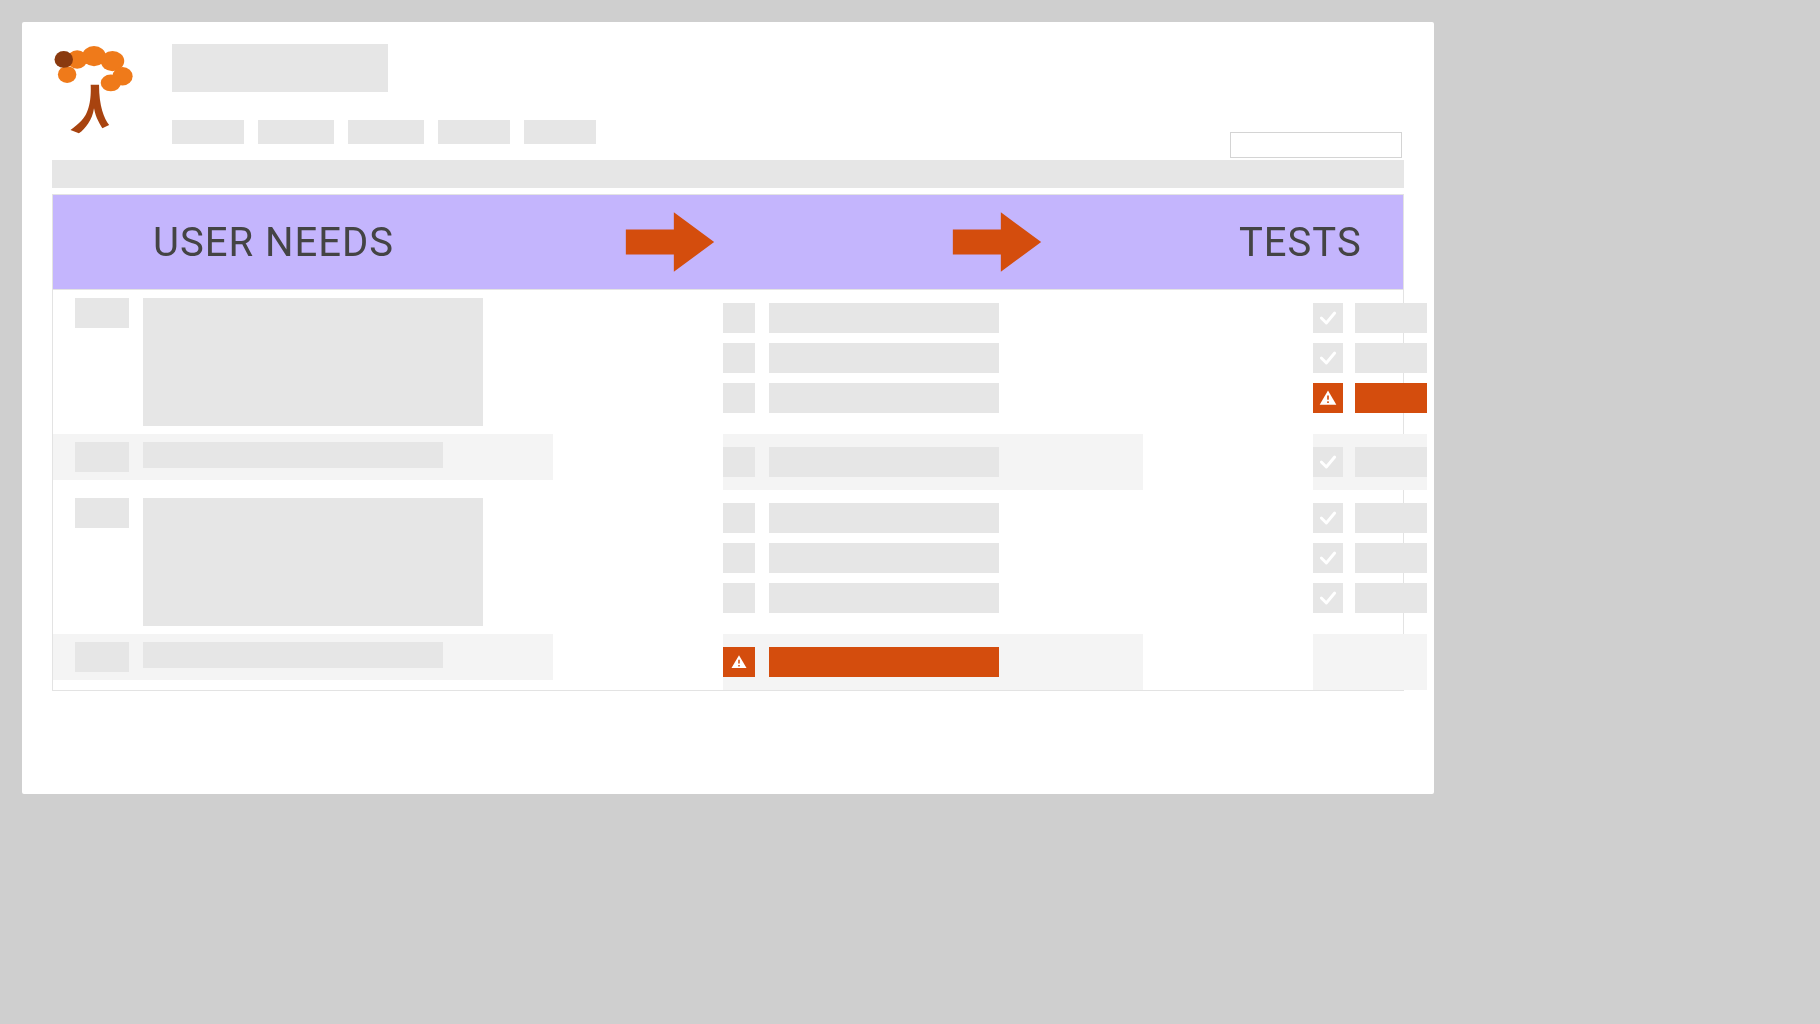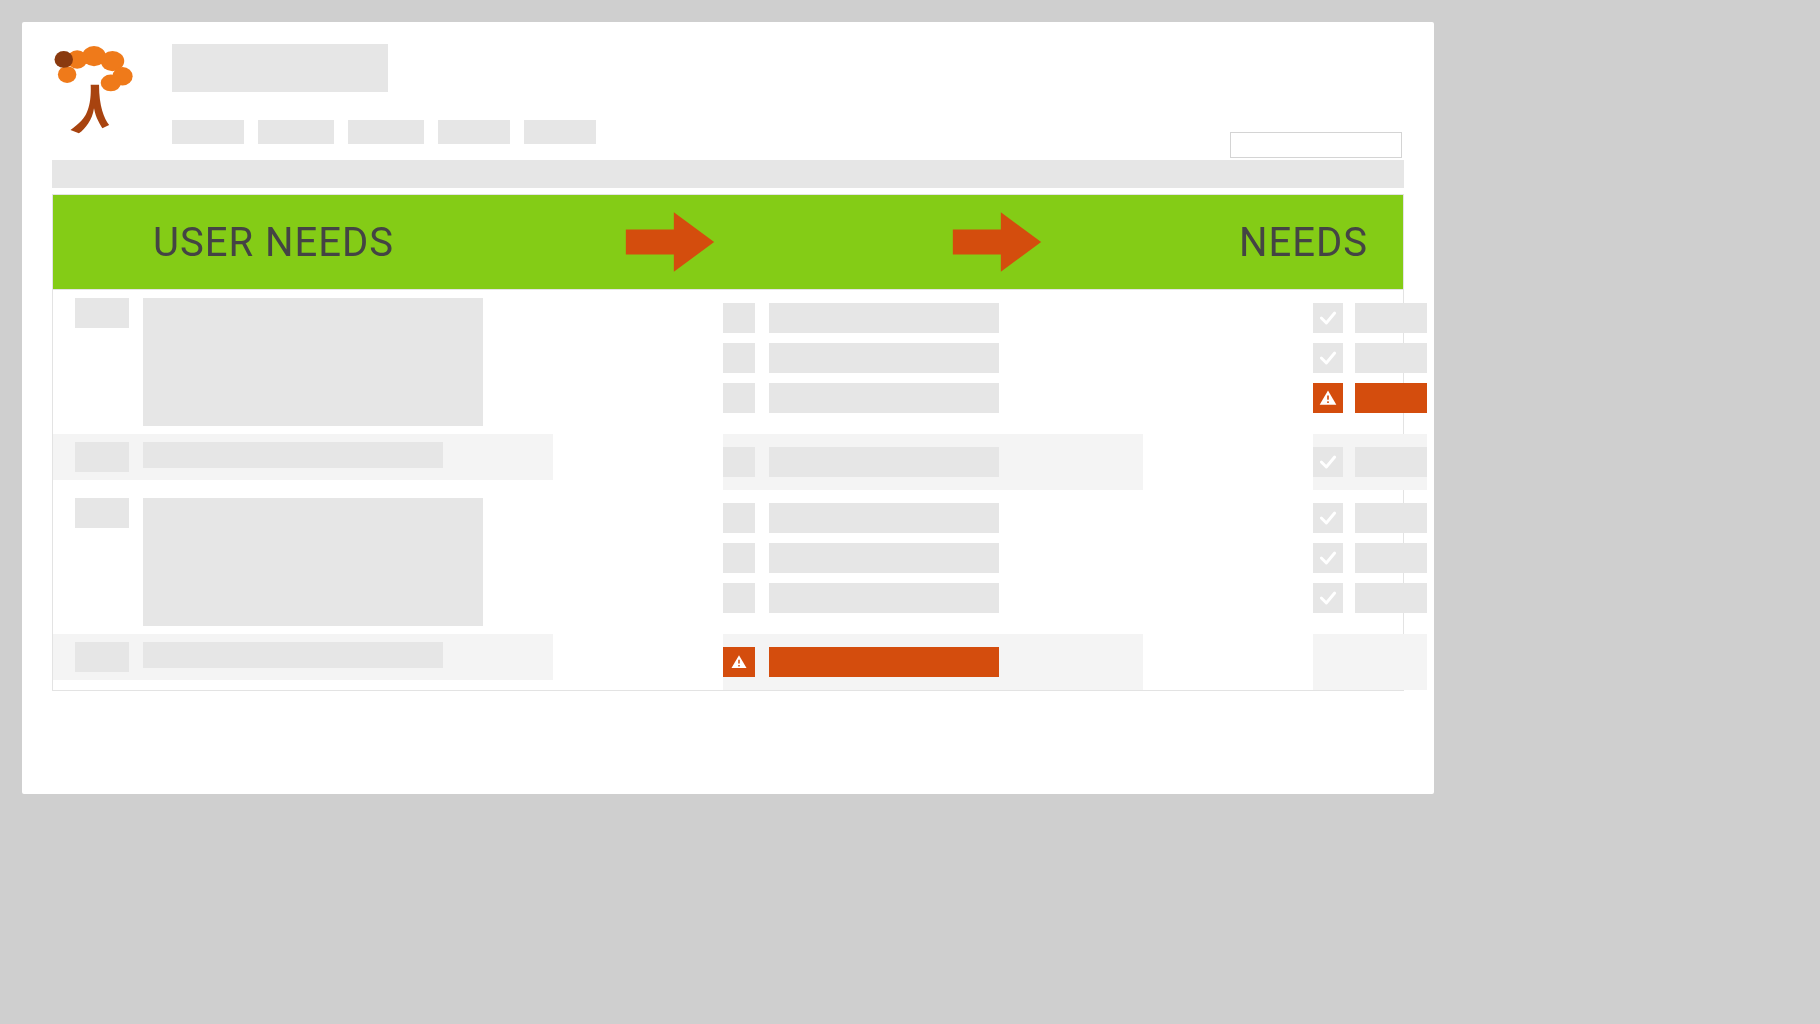--- a/index.html
+++ b/index.html
@@ -54,21 +54,21 @@
   }
   .matrix {
     margin-top: 6px;
     border: 1px solid #e3e3e3;
     width: 100%;
   }
   .col-head {
     display: grid;
     grid-template-columns: 500px 170px 420px 170px auto;
     align-items: center;
-    background: #84cc16;
+    background: #c4b5fd;
     border-bottom: 1px solid #e3e3e3;
     padding: 12px 0 12px 0;
     gap: 32px;
   }
   .col-title {
     font-size: 40px;
     font-weight: 400;
     letter-spacing: 1px;
     color: #444;
   }
@@ -146,21 +146,21 @@
       <div class="arrow-cell">
         <svg viewBox="0 0 100 70">
             <path fill="#d44d0d" d="M4 22 H54 V4 L96 35 L54 66 V48 H4 Z"></path>
           </svg>
       </div>
       <div class="arrow-cell">
         <svg viewBox="0 0 100 70">
             <path fill="#d44d0d" d="M4 22 H54 V4 L96 35 L54 66 V48 H4 Z"></path>
           </svg>
       </div>
-      <div class="col-title te">NEEDS</div>
+      <div class="col-title te">TESTS</div>
     </div>
 
     <div class="body" id="matrix-body">
         <div class="cell">
           <div class="group">
      <div class="id-ph"></div>
      <div class="big-ph"></div>
   </div>
         </div>
         <div></div>

